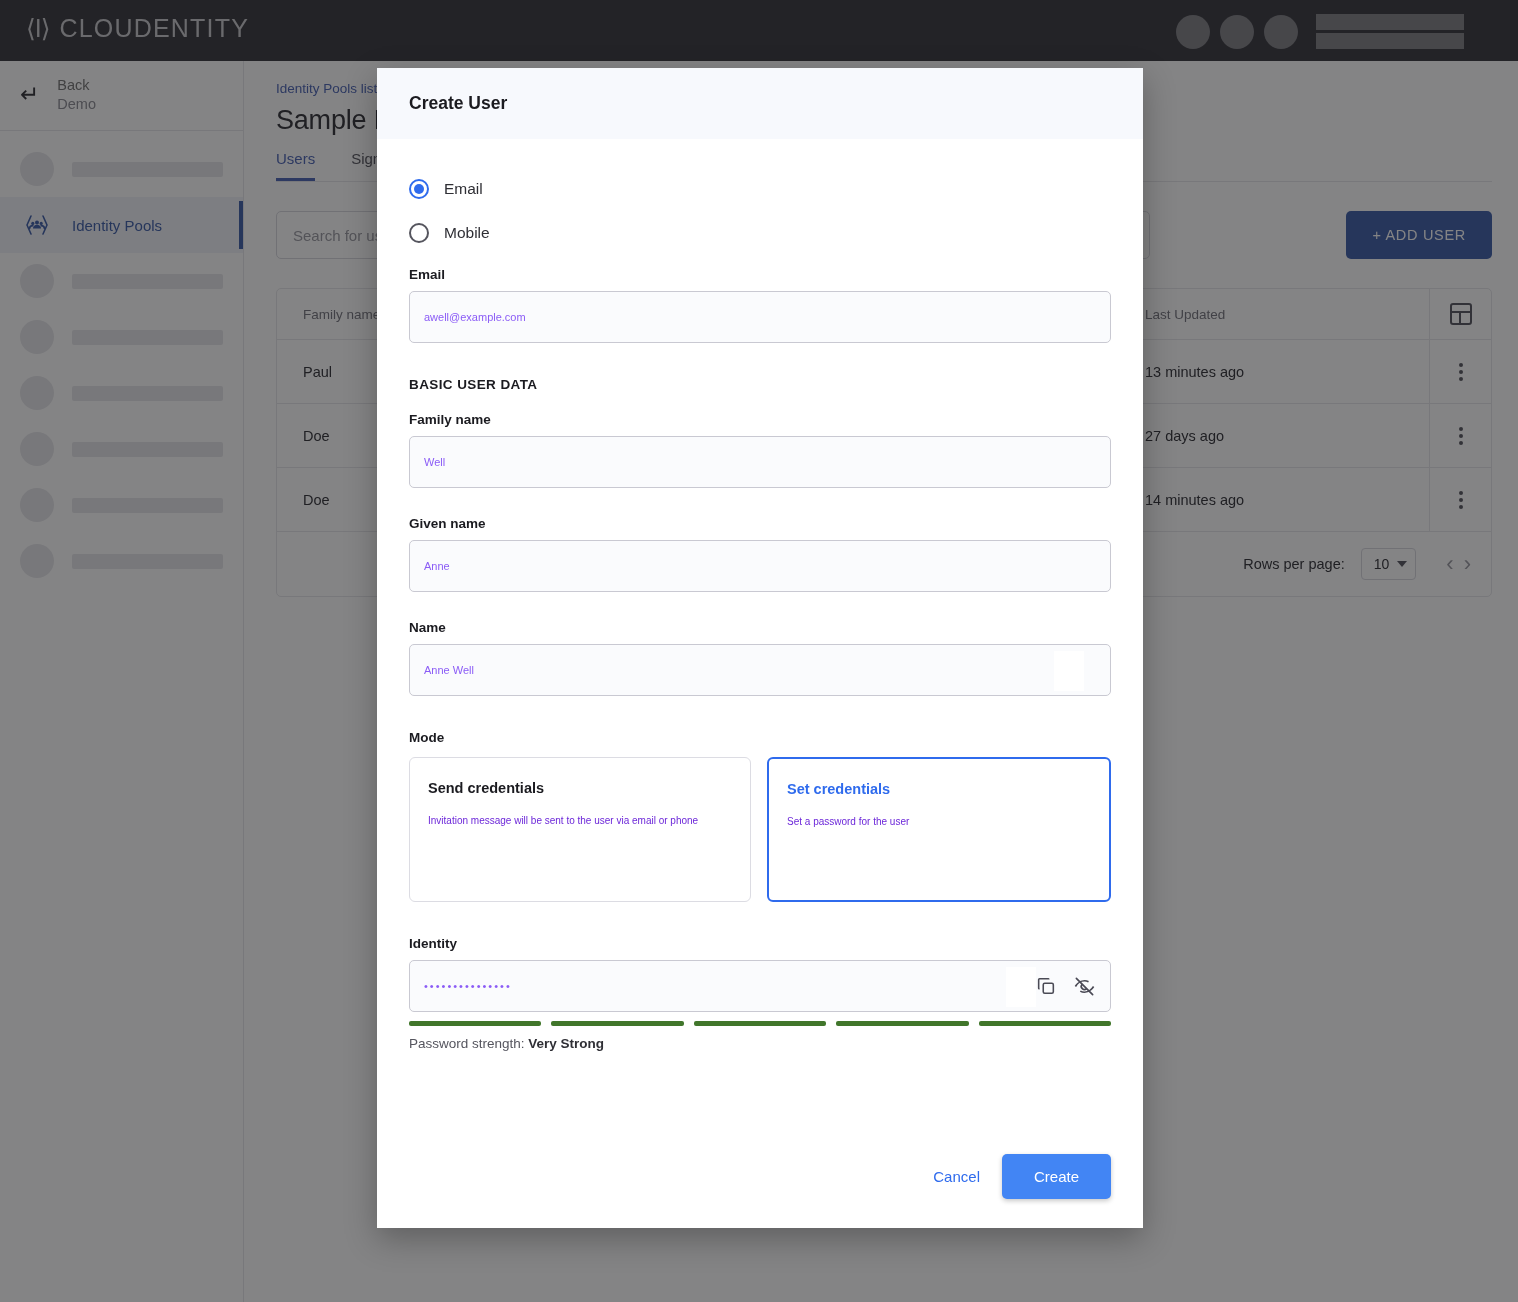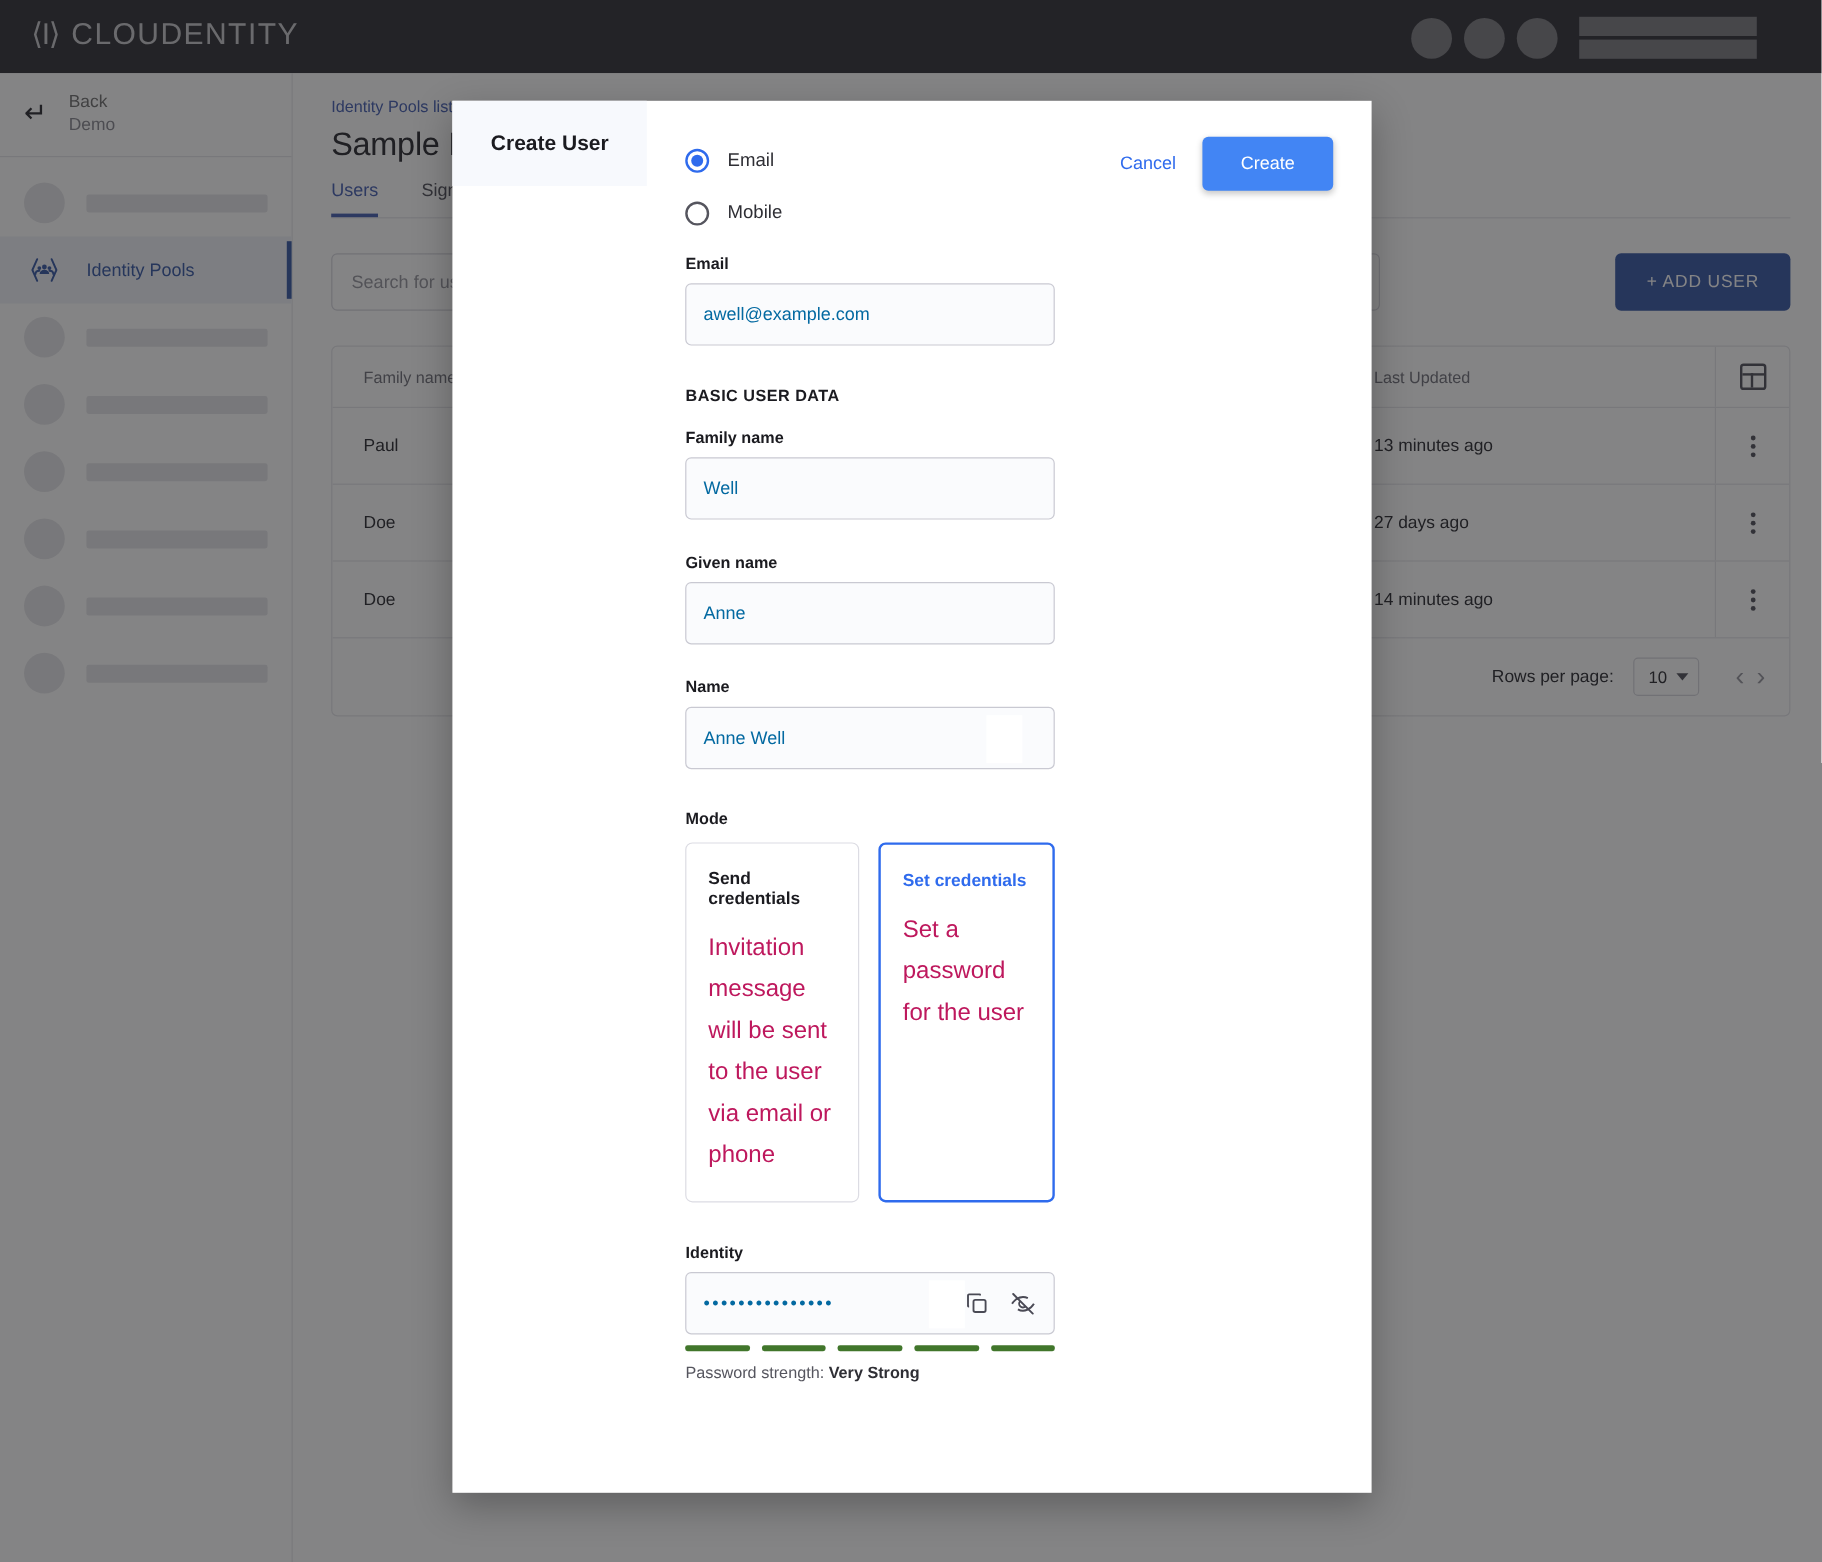--- a/index.html
+++ b/index.html
@@ -99,58 +99,58 @@
   .tfoot { display: flex; align-items: center; justify-content: flex-end; gap: 16px; height: 64px; padding-right: 20px; }
   .rpp-label { font-size: 14.5px; color: #2f2f35; }
   .rpp-sel { border: 1px solid #d7d7de; border-radius: 4px; height: 32px; padding: 0 8px 0 12px; display: flex; align-items: center; gap: 8px; font-size: 14px; color: #2f2f35; }
   .caret-sm { width: 0; height: 0; border-left: 5px solid transparent; border-right: 5px solid transparent; border-top: 6px solid #55555e; }
   .pager { display: flex; gap: 10px; margin-left: 14px; color: #9a9aa2; font-size: 22px; }
 
   
   .overlay { position: absolute; inset: 0; background: rgba(20,20,22,0.52); }
 
   .dialog {
-    position: absolute; left: 377px; top: 84px; width: 766px; height: 1160px;
+    position: absolute; left: 377px; top: 68px; width: 766px; height: 1160px;
     background: #ffffff; box-shadow: 0 11px 30px rgba(0,0,0,.28);
-    display: flex; 
+    display: flex; flex-direction: column;
   }
   .dlg-head { height: 71px; background: #f7f9fd; display: flex; align-items: center; padding: 0 32px; }
   .dlg-title { font-size: 17.5px; font-weight: bold; color: #1b1b20; }
   .dlg-body { flex: 1; padding: 40px 32px 0 32px; overflow: hidden; }
 
   .radio-row { display: flex; align-items: center; gap: 15px; margin-bottom: 24px; }
   .radio {
     width: 20px; height: 20px; border-radius: 50%; border: 2px solid #55555e;
     display: flex; align-items: center; justify-content: center; flex: none;
   }
   .radio.on { border-color: #2f6bed; }
   .radio.on::after { content:""; width: 10px; height: 10px; border-radius: 50%; background: #2f6bed; }
   .radio-label { font-size: 15.5px; color: #2f2f35; }
 
   .field-label { font-size: 13.5px; font-weight: bold; color: #1b1b20; margin-bottom: 9px; }
   .section-label { font-size: 13.5px; font-weight: bold; color: #1b1b20; letter-spacing: .4px; }
   .input {
     width: 100%; height: 52px; border: 1px solid #c9c9d2; border-radius: 5px;
     background: #fafbfd; display: flex; align-items: center; padding: 0 14px;
-    font-size: 15px; color: #0369a1; position: relative;
+    font-size: 11px; color: #8b5cf6; position: relative;
   }
   .input .ghost-sq { position: absolute; right: 26px; top: 6px; width: 30px; height: 40px; background: #ffffff; }
   .mt-28 { margin-top: 28px; }
   .mt-34 { margin-top: 34px; }
   .mt-20 { margin-top: 20px; }
 
   .modes { display: flex; gap: 16px; margin-top: 12px; }
   .mode-card {
     flex: 1; border: 1px solid #dcdce3; border-radius: 6px; padding: 22px 18px; min-height: 145px;
     background: #fff;
   }
   .mode-card.sel { border: 2px solid #2f6bed; }
   .mode-title { font-size: 14.5px; font-weight: bold; color: #1b1b20; margin-bottom: 16px; }
   .mode-card.sel .mode-title { color: #2f6bed; }
-  .mode-desc { font-size: 20px; color: #be185d; line-height: 1.72; }
+  .mode-desc { font-size: 10px; color: #6d28d9; line-height: 1.72; }
 
   .pw-input { position: relative; padding-right: 104px; letter-spacing: 2px; }
   .pw-icons { position: absolute; right: 14px; top: 0; height: 100%; display: flex; align-items: center; gap: 16px; }
   .pw-ghost { position: absolute; right: 74px; top: 6px; width: 30px; height: 40px; background: #ffffff; }
   .icon-btn { color: #4a4a55; display: flex; align-items: center; }
 
   .strength-bars { display: flex; gap: 10px; margin-top: 9px; }
   .sbar { flex: 1; height: 5px; border-radius: 2px; }
   .strength-text { font-size: 13.5px; color: #55555e; margin-top: 10px; }
   .strength-text b { color: #2f2f35; }

